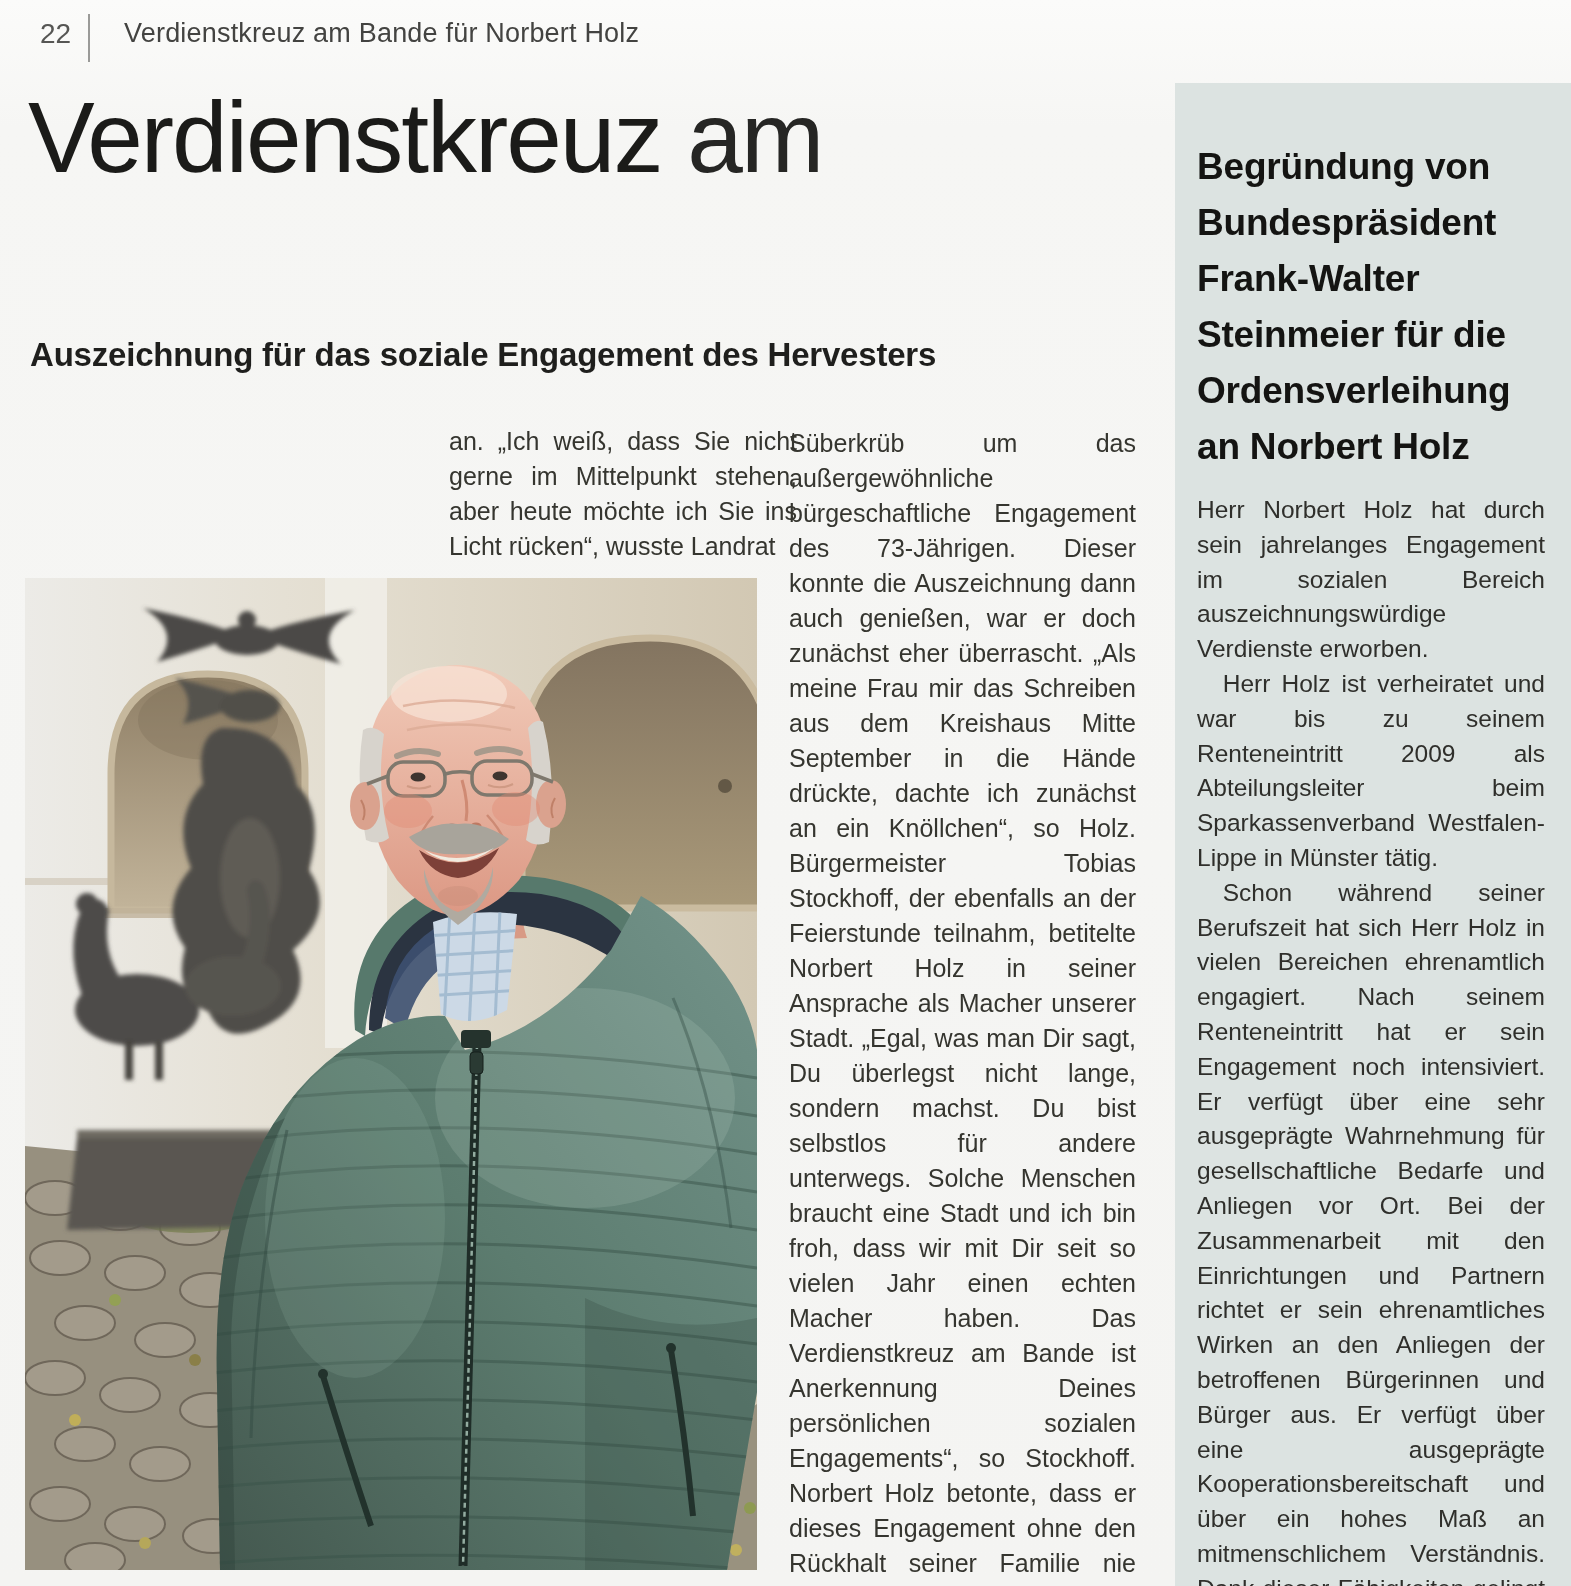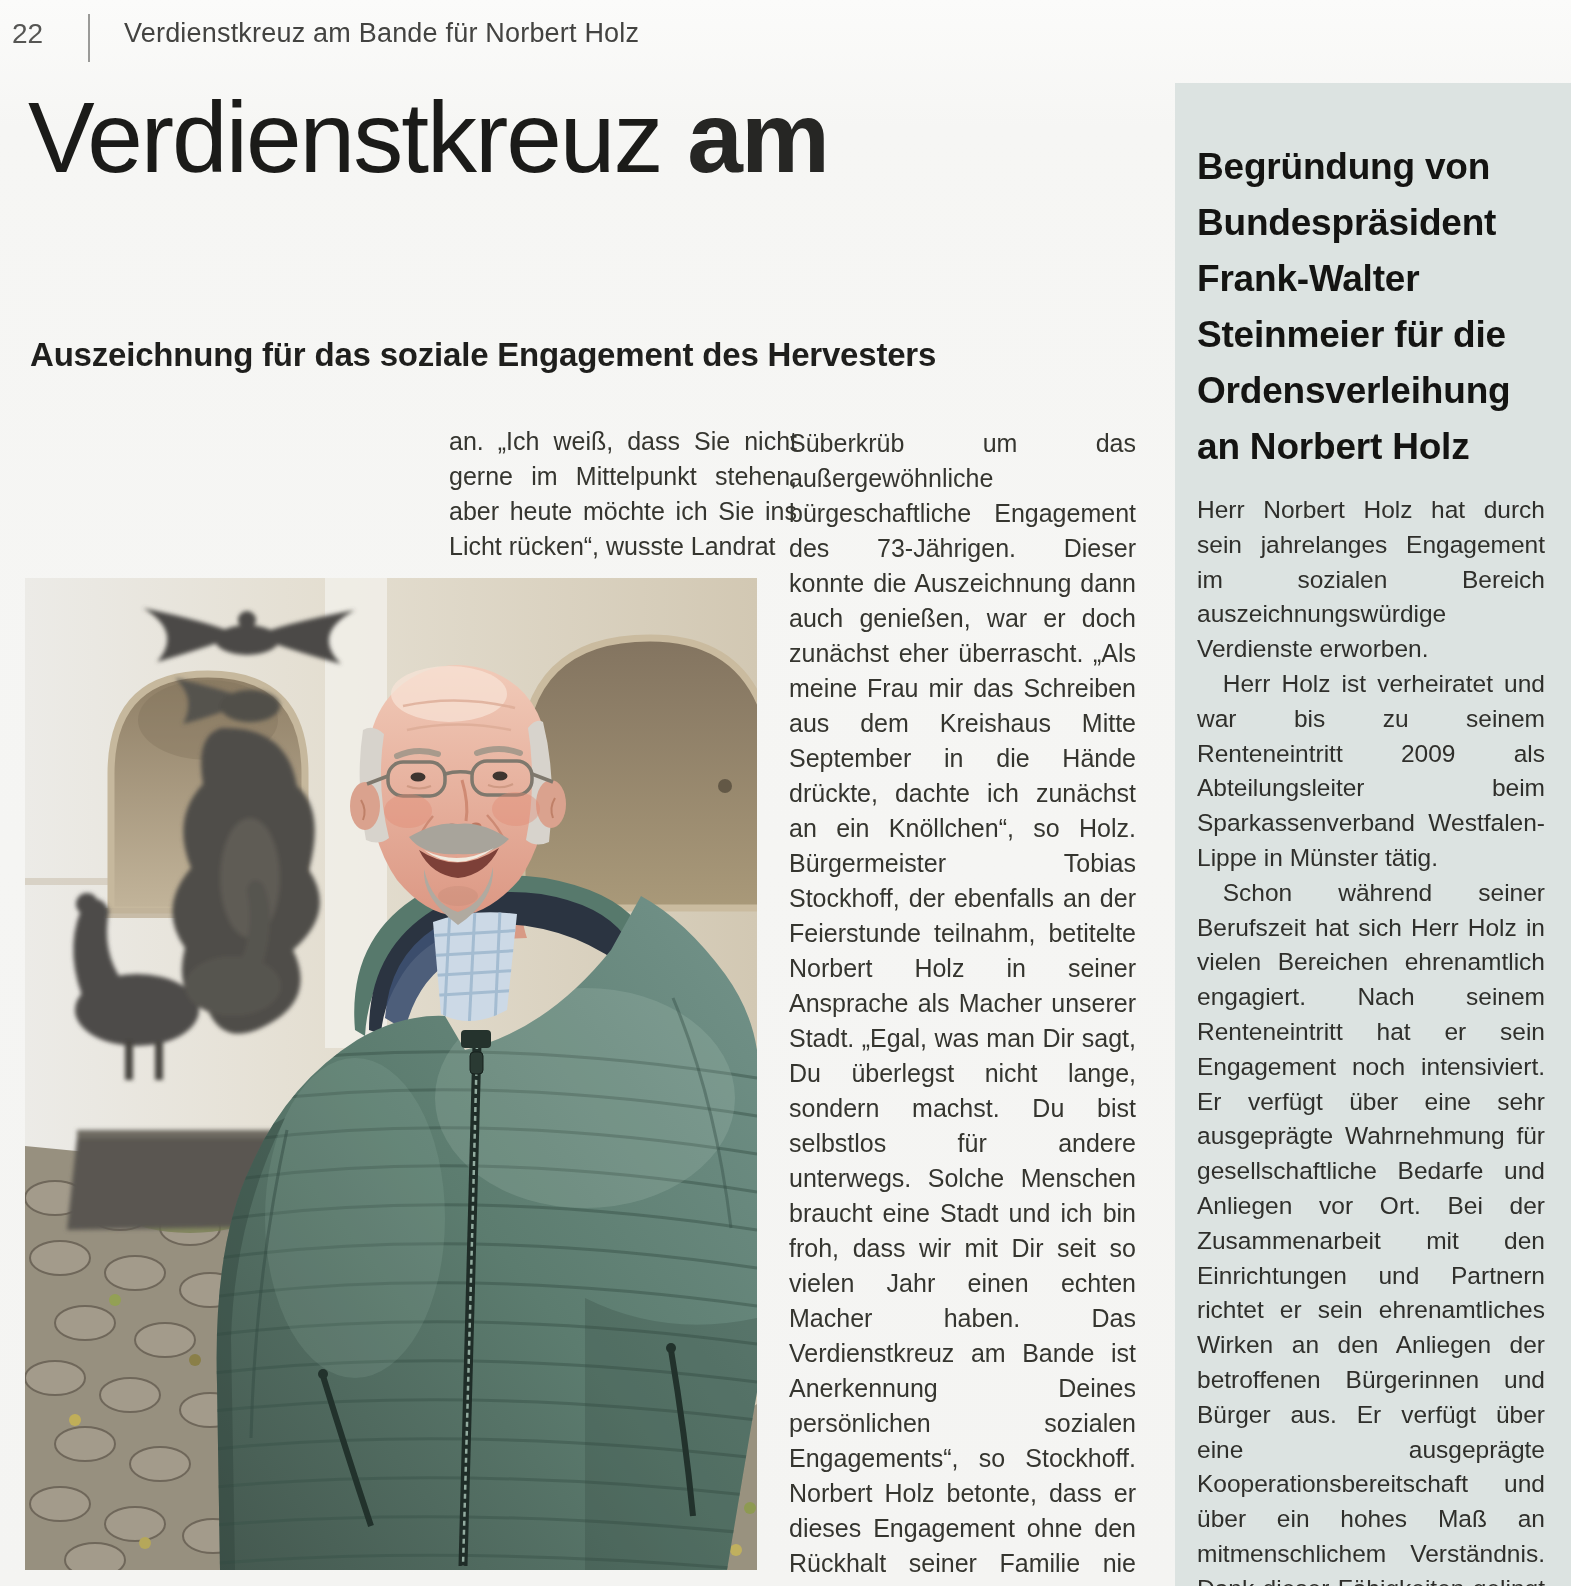--- a/index.html
+++ b/index.html
@@ -4,28 +4,28 @@
 <style>
   * { margin:0; padding:0; box-sizing:border-box; }
   body { background:#e8e8e6; font-family:"Liberation Sans", sans-serif; }
   .page {
     position:relative; width:1571px; height:1586px; overflow:hidden;
     background:linear-gradient(180deg,#fbfbfa 0%, #f6f6f4 8%, #f4f4f2 100%);
     color:#323230;
   }
   
   .hdr { position:absolute; top:12px; left:0; width:1140px; height:52px; }
-  .hdr .num { position:absolute; left:12px; top:6px; font-size:28px; color:#565654; }
+  .hdr .num { position:absolute; left:40px; top:6px; font-size:28px; color:#565654; }
   .hdr .div { position:absolute; left:88px; top:2px; width:2px; height:48px; background:#9a9a98; }
   .hdr .run { position:absolute; left:124px; top:6px; font-size:27px; color:#434341; letter-spacing:0.2px; }
   
   .title { position:absolute; left:28px; top:72px; width:1115px; color:#1b1b19;
            font-size:100px; line-height:130px; letter-spacing:-2px; white-space:nowrap; }
   .title .b { font-weight:400;margin-top:26px; }
-  .title .l { font-weight:700; color:#262624; }
+  .title .l { font-weight:400; color:#262624; }
   .subtitle { position:absolute; left:30px; top:336px; width:1110px;
               font-size:33px; font-weight:700; color:#1f1f1d; letter-spacing:-0.2px; }
   
   .col { position:absolute; font-size:25px; line-height:35px; text-align:justify;
          hyphens:auto; -webkit-hyphens:auto; color:#35352f; overflow:hidden; }
   .c1 { left:30px;  top:424px; width:360px; height:154px; }
   .c2 { left:410px; top:424px; width:348px; height:154px;margin-left:39px; }
   .c3 { left:789px; top:426px; width:347px; height:1160px; }
   
   .photo { position:absolute; left:25px; top:578px; width:732px; height:992px; overflow:hidden; }

